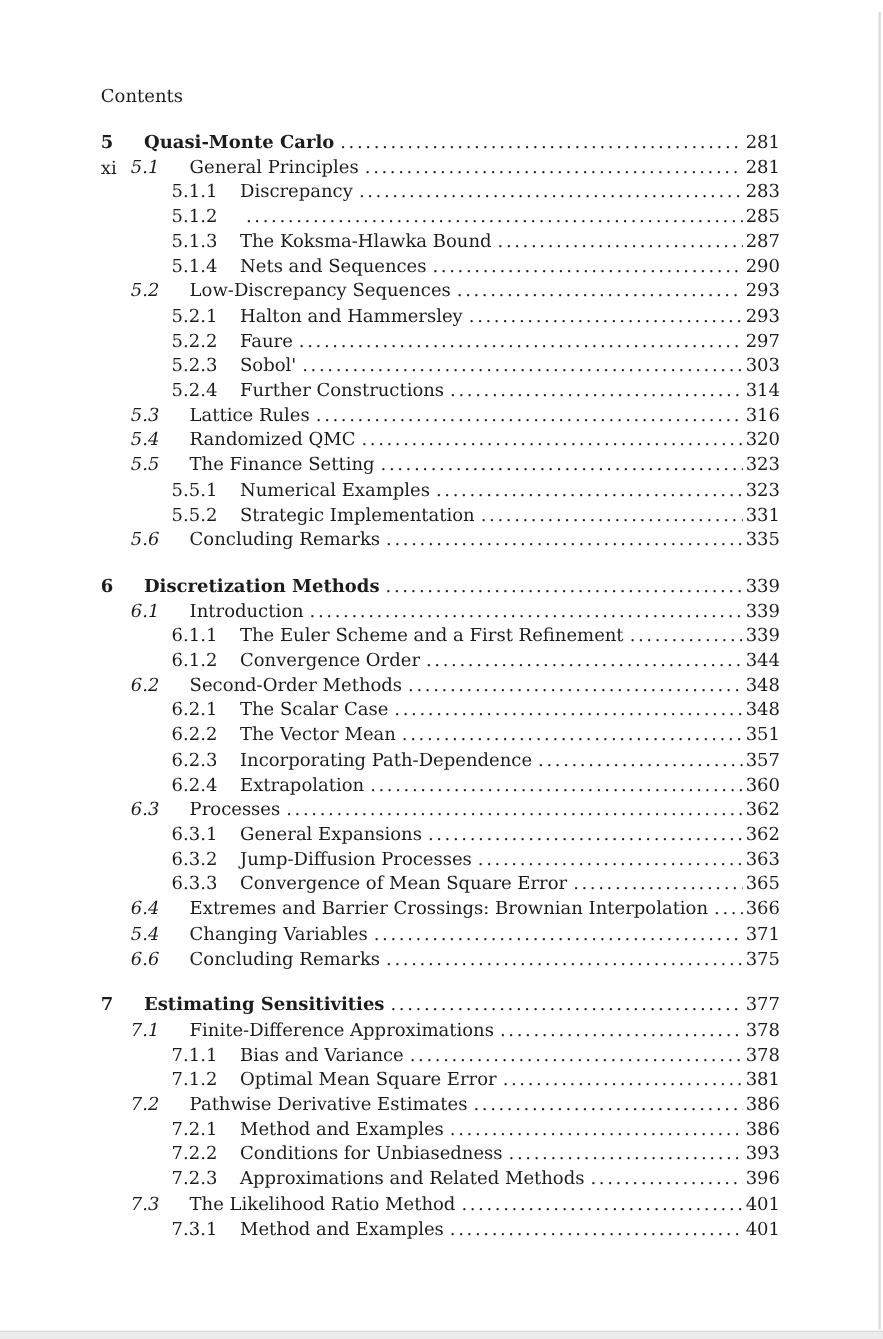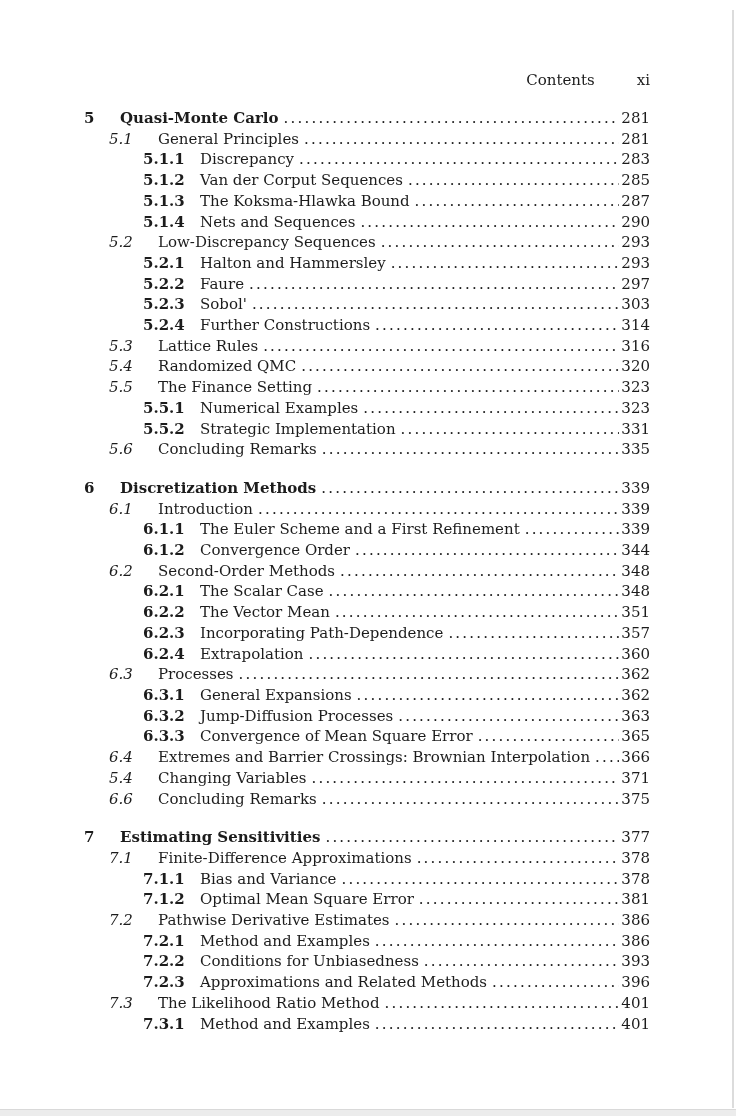--- a/index.html
+++ b/index.html
@@ -12,33 +12,34 @@
     overflow: hidden;
   }
   .running-header {
     position: absolute;
     top: 71px; left: 84px; width: 566px;
     display: flex;
     justify-content: flex-end;
     gap: 42px;
     font-size: 15px;
     line-height: 18px;
+    flex-direction: column;
   }
   .toc {
     position: absolute;
     top: 108px; left: 84px; width: 566px;
     font-size: 15px;
     line-height: 20.7px;
   }
   .chapter-block:not(:first-child) { margin-top: 18px; }
   .toc-row { display: flex; align-items: stretch; }
   .num  { flex: none; white-space: nowrap; }
   .lvl0 > .num { margin-left: 0;    width: 36px; }
   .lvl1 > .num { margin-left: 25px; width: 49px; font-style: italic; }
-  .lvl2 > .num { margin-left: 59px; width: 57px; font-weight: bold; }
+  .lvl2 > .num { margin-left: 59px; width: 57px; }
   .title { flex: none; white-space: nowrap; text-align: right; }
   .lvl0 > .num, .lvl0 > .title { font-weight: bold; }
   .leader {
     flex: 1 1 auto;
     min-width: 0;
     overflow: hidden;
     white-space: nowrap;
     margin: 0 2px 0 5px;
     letter-spacing: 2.2px;
   }
@@ -84,21 +85,20 @@
         <span class="page-num">281</span>
       </div>
       <div class="toc-row lvl2">
         <span class="num">5.1.1</span>
         <span class="title">Discrepancy</span>
         <span class="leader"></span>
         <span class="page-num">283</span>
       </div>
       <div class="toc-row lvl2">
         <span class="num">5.1.2</span>
-        <span class="title">Van der Corput Sequences</span>
         <span class="leader"></span>
         <span class="page-num">285</span>
       </div>
       <div class="toc-row lvl2">
         <span class="num">5.1.3</span>
         <span class="title">The Koksma-Hlawka Bound</span>
         <span class="leader"></span>
         <span class="page-num">287</span>
       </div>
       <div class="toc-row lvl2">

